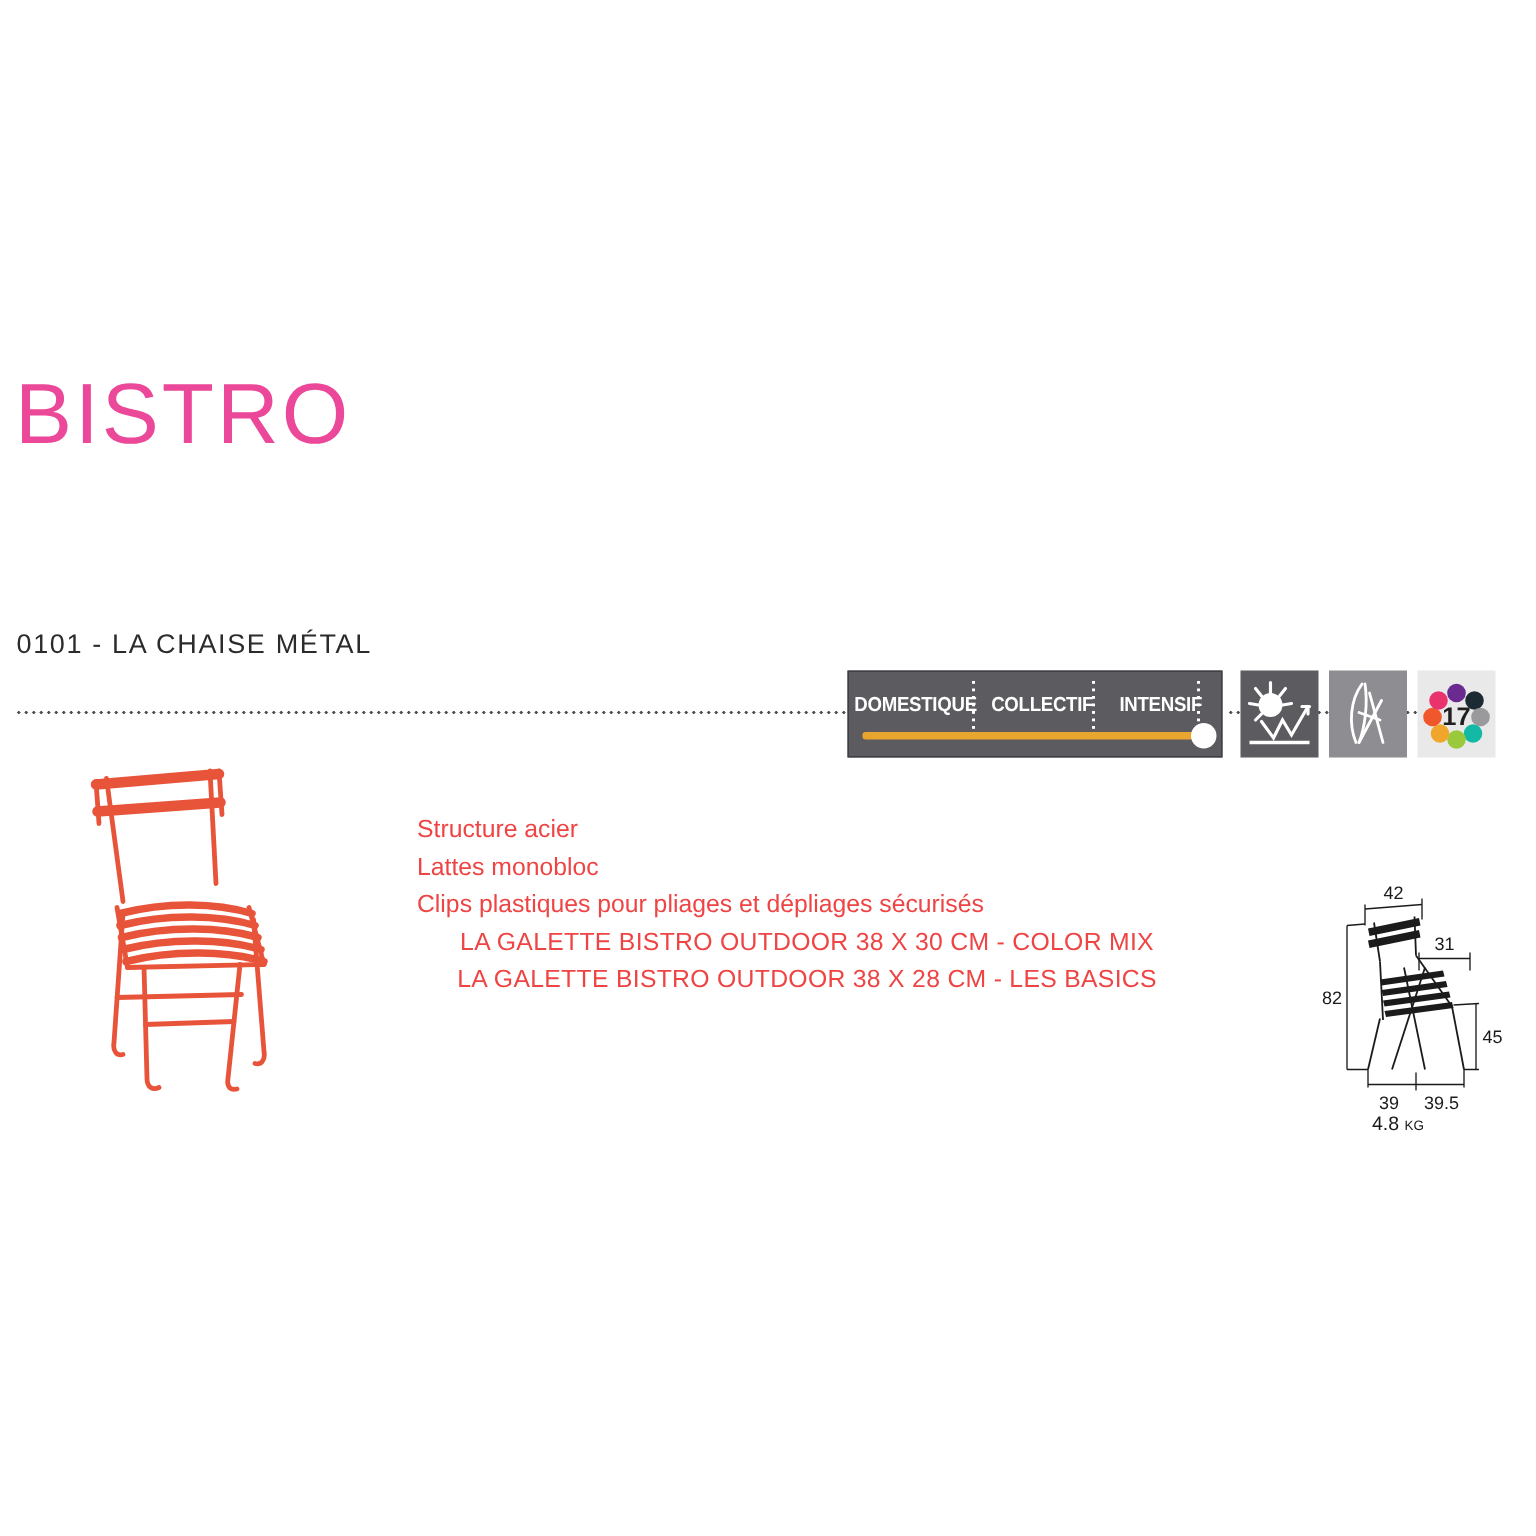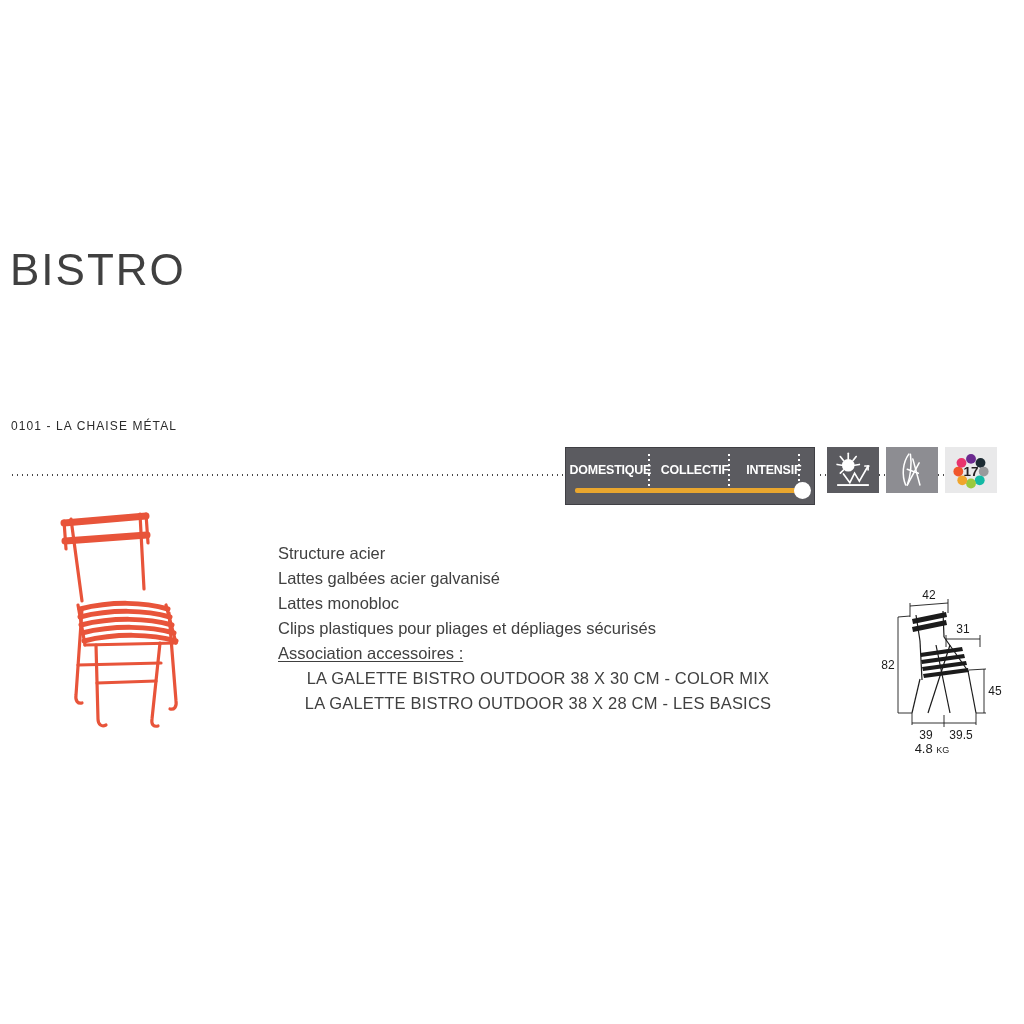--- a/index.html
+++ b/index.html
@@ -14,32 +14,32 @@
     font-family: "Liberation Sans", sans-serif;
     color: #231f20;
     overflow: hidden;
   }
 
   
   .page-title {
     position: absolute;
     left: 10px;
     top: 248px;
-    font-size: 44px;
+    font-size: 57px;
     font-weight: 300;
     letter-spacing: 2px;
-    color: #404040;
+    color: #ec4899;
     line-height: 1;
     white-space: nowrap;
   }
   .product-code {
     position: absolute;
     left: 11px;
     top: 419px;
-    font-size: 12px;
+    font-size: 18px;
     font-weight: 400;
     letter-spacing: 1.1px;
     color: #2b2b2b;
     white-space: nowrap;
   }
 
   
   .dotted-rule {
     position: absolute;
     left: 10px;
@@ -128,21 +128,21 @@
     width: 17px;
     height: 17px;
     border-radius: 50%;
     background: #ffffff;
   }
 
   .icon-badge {
     position: absolute;
     top: 0px;
     width: 52px;
-    height: 46px;
+    height: 58px;
     box-sizing: border-box;
   }
   .badge-weather { left: 262px; background: #5b5b60; }
   .badge-folding { left: 321px; background: #8d8d92; }
   .badge-colors  { left: 380px; background: #e9e9ea; }
 
   .icon-badge svg { display: block; width: 100%; height: 100%; }
 
   
   .chair-photo {
@@ -158,21 +158,21 @@
   .spec-list {
     position: absolute;
     left: 278px;
     top: 541px;
     width: 520px;
   }
   .spec-line {
     font-size: 16.5px;
     line-height: 25px;
     font-weight: 400;
-    color: #404040;
+    color: #ef4444;
     white-space: nowrap;
   }
   .spec-line.u-label > span.lbl {
     text-decoration: underline;
     text-underline-offset: 2px;
   }
   .spec-line.caps {
     letter-spacing: 0.2px;
     text-align: center;
   }
@@ -298,26 +298,22 @@
 
         <path d="M38 160 L121 158"></path>
         <path d="M57 178 L116 176"></path>
       </g>
     </g>
   </svg>
 </div>
 
 <div class="spec-list">
   <div class="spec-line">Structure acier</div>
-  <div class="spec-line">Lattes galbées acier galvanisé</div>
   <div class="spec-line">Lattes monobloc</div>
   <div class="spec-line">Clips plastiques pour pliages et dépliages sécurisés</div>
-  <div class="spec-line u-label">
-    <span class="lbl">Association accessoires :</span>
-  </div>
   <div class="spec-line caps">LA GALETTE BISTRO OUTDOOR 38 X 30 CM - COLOR MIX</div>
   <div class="spec-line caps">LA GALETTE BISTRO OUTDOOR 38 X 28 CM - LES BASICS</div>
 </div>
 
 <div class="dim-diagram">
   <svg viewBox="0 0 132 170">
 
     <g fill="#1b1b1b">
       <path d="M36 34 L70 27 L71 32 L37 39 Z"></path>
       <path d="M36 42 L70 35 L71 40 L37 47 Z"></path>

